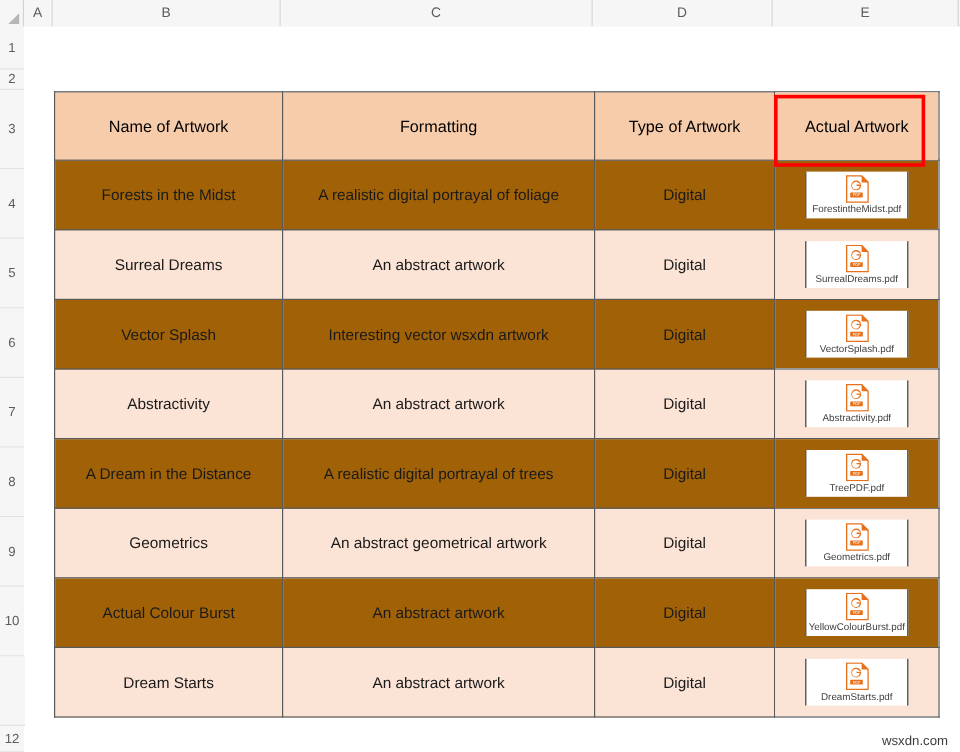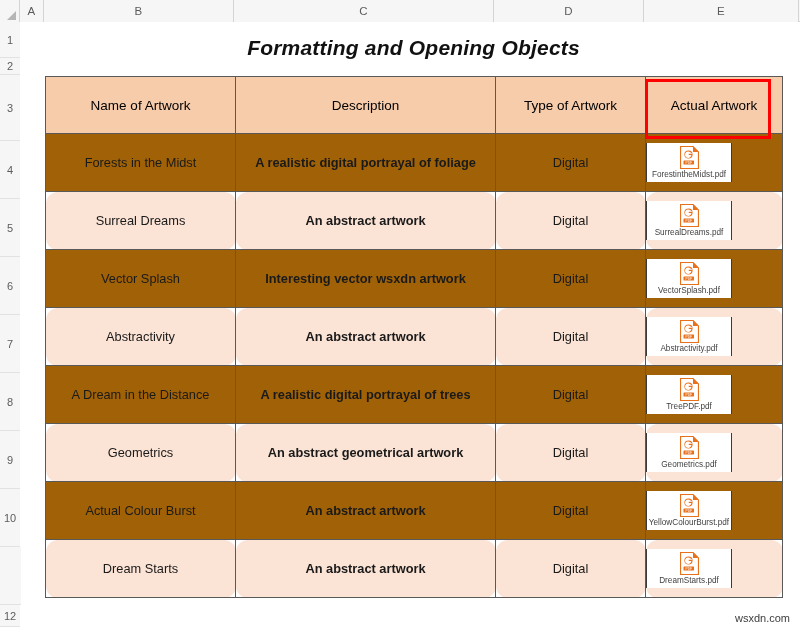--- a/index.html
+++ b/index.html
@@ -115,34 +115,34 @@
     background: #a16207;
   }
   .tbl thead th {
     height: 57px;
     background: #f7ccab;
     font-weight: normal;
     font-size: 13.5px;
     color: #000000;
   }
   .tbl tbody tr { height: 58px; }
-  .tbl tbody tr.shaded td { background: #fbe3d5; border-radius: 12px; }
+  .tbl tbody tr.shaded td { background: #fbe3d5; }
 
   .c-name  { width: 190px; }
-  .c-desc  { width: 260px; font-weight: bold; }
+  .c-desc  { width: 260px; }
   .c-type  { width: 150px; margin-top: 12px; }
   .c-art   { width: 137px; padding: 0 !important; position: relative; margin-left: 38px; }
 
   
   .obj-wrap {
     position: relative;
     width: 100%; height: 100%;
     display: flex;
     align-items: center;
-    justify-content: flex-start;
+    justify-content: center;
   }
   .obj-box {
     width: 86px;
     height: 100%;
     background: #ffffff;
     border-left: 1px solid #3a3a3a;
     border-right: 1px solid #3a3a3a;
     display: flex;
     flex-direction: column;
     align-items: center;
@@ -205,33 +205,32 @@
       <div class="row-head" style="height: 58px;">7</div>
       <div class="row-head" style="height: 58px;">8</div>
       <div class="row-head" style="height: 58px;">9</div>
       <div class="row-head" style="height: 58px;">10</div>
       <div class="row-head" style="height: 58px; padding-left: 48px;">11</div>
       <div class="row-head" style="height: 22px;">12</div>
     </div>
 
   <div class="grid-area">
 
-    <div class="title-cell">Formatting and Opening Objects</div>
 
     <table class="tbl">
       <colgroup>
         <col class="c-name">
           <col class="c-desc">
           <col class="c-type">
           <col class="c-art">
       </colgroup>
       <thead>
         <tr>
           <th class="c-name">Name of Artwork</th>
-          <th class="c-desc">Description</th>
+          <th class="c-desc">Formatting</th>
           <th class="c-type">Type of Artwork</th>
           <th class="c-art">Actual Artwork</th>
         </tr>
       </thead>
       <tbody id="tbody">
           <tr>
             <td class="c-name">Forests in the Midst</td>
             <td class="c-desc">A realistic digital portrayal of  foliage</td>
             <td class="c-type">Digital</td>
             <td class="c-art">

